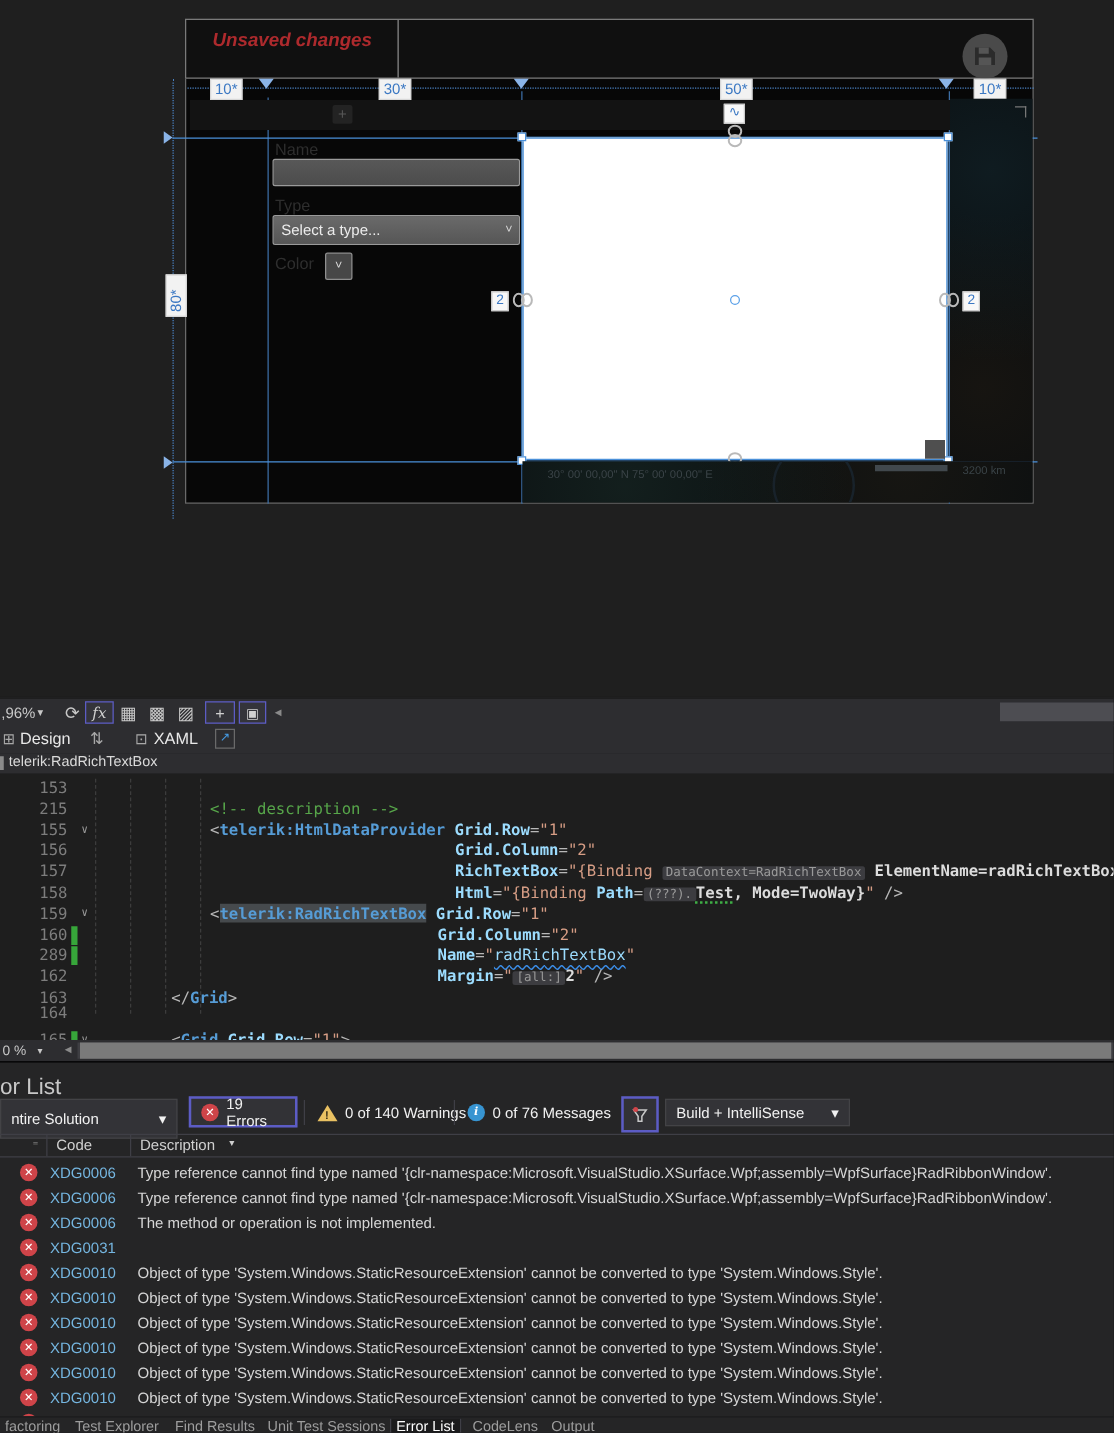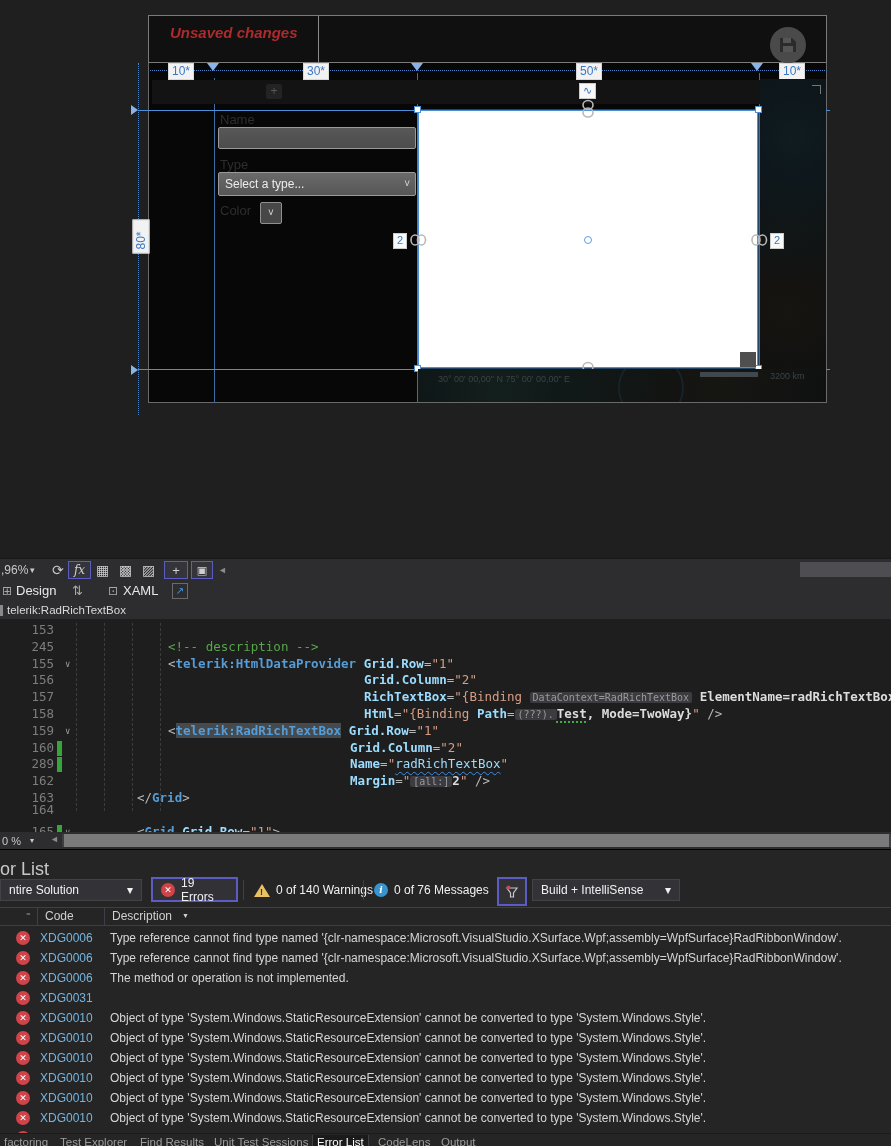--- a/index.html
+++ b/index.html
@@ -209,21 +209,21 @@
   <span class="abs" style="left:7px;top:0;">telerik:RadRichTextBox</span>
 </div>
 
 <div class="abs" id="code-editor">
   <div class="iguide" style="left:76px;"></div>
   <div class="iguide" style="left:104px;"></div>
   <div class="iguide" style="left:132px;"></div>
   <div class="iguide" style="left:160px;"></div>
   <div id="code-lines">
       <div class="code-line" style="top: 3px;"><span class="ln">153</span><span style="position: absolute; left: 168px;"></span></div>
-      <div class="code-line" style="top: 19.8px;"><span class="ln">245</span><span style="position: absolute; left: 168px;"><span class="ctoken-comment">&lt;!-- description --&gt;</span></span></div>
+      <div class="code-line" style="top: 19.8px;"><span class="ln">215</span><span style="position: absolute; left: 168px;"><span class="ctoken-comment">&lt;!-- description --&gt;</span></span></div>
       <div class="code-line" style="top: 36.6px;"><span class="ln">155</span><span class="fold">∨</span><span style="position: absolute; left: 168px;"><span class="ctoken-delim">&lt;</span><span class="ctoken-tag">telerik:HtmlDataProvider</span><span class="ctoken-plain"> </span><span class="ctoken-attr">Grid.Row</span><span class="ctoken-delim">=</span><span class="ctoken-str">"1"</span></span></div>
       <div class="code-line" style="top: 53.4px;"><span class="ln">156</span><span style="position: absolute; left: 364px;"><span class="ctoken-attr">Grid.Column</span><span class="ctoken-delim">=</span><span class="ctoken-str">"2"</span></span></div>
       <div class="code-line" style="top: 70.2px;"><span class="ln">157</span><span style="position: absolute; left: 364px;"><span class="ctoken-attr">RichTextBox</span><span class="ctoken-delim">=</span><span class="ctoken-str">"{Binding</span><span class="ctoken-plain"> </span><span class="ctoken-hint">DataContext=RadRichTextBox</span><span class="ctoken-plain"> ElementName=radRichTextBox</span></span></div>
       <div class="code-line" style="top: 87px;"><span class="ln">158</span><span style="position: absolute; left: 364px;"><span class="ctoken-attr">Html</span><span class="ctoken-delim">=</span><span class="ctoken-str">"{Binding</span><span class="ctoken-plain"> </span><span class="ctoken-attr">Path</span><span class="ctoken-delim">=</span><span class="ctoken-hint">(???).</span><span class="ctoken-squiggle-green">Test</span><span class="ctoken-plain">, Mode=TwoWay}</span><span class="ctoken-str">"</span><span class="ctoken-delim"> /&gt;</span></span></div>
       <div class="code-line" style="top: 103.8px;"><span class="ln">159</span><span class="fold">∨</span><span style="position: absolute; left: 168px;"><span class="ctoken-delim">&lt;</span><span class="ctoken-tag-hl">telerik:RadRichTextBox</span><span class="ctoken-plain"> </span><span class="ctoken-attr">Grid.Row</span><span class="ctoken-delim">=</span><span class="ctoken-str">"1"</span></span></div>
       <div class="code-line" style="top: 120.6px;"><span class="ln">160</span><span class="chg"></span><span style="position: absolute; left: 350px;"><span class="ctoken-attr">Grid.Column</span><span class="ctoken-delim">=</span><span class="ctoken-str">"2"</span></span></div>
       <div class="code-line" style="top: 137.4px;"><span class="ln">289</span><span class="chg"></span><span style="position: absolute; left: 350px;"><span class="ctoken-attr">Name</span><span class="ctoken-delim">=</span><span class="ctoken-str">"</span><span class="ctoken-squiggle-blue">radRichTextBox</span><span class="ctoken-str">"</span></span></div>
       <div class="code-line" style="top: 154.2px;"><span class="ln">162</span><span style="position: absolute; left: 350px;"><span class="ctoken-attr">Margin</span><span class="ctoken-delim">=</span><span class="ctoken-str">"</span><span class="ctoken-hint">[all:]</span><span class="ctoken-plain">2</span><span class="ctoken-str">"</span><span class="ctoken-delim"> /&gt;</span></span></div>
       <div class="code-line" style="top: 171px;"><span class="ln">163</span><span style="position: absolute; left: 137px;"><span class="ctoken-delim">&lt;/</span><span class="ctoken-tag">Grid</span><span class="ctoken-delim">&gt;</span></span></div>
       <div class="code-line" style="top: 183px;"><span class="ln">164</span><span style="position: absolute; left: 137px;"></span></div>
@@ -236,21 +236,21 @@
   <span class="abs tb-item" style="left:30px;top:-1px;font-size:8px;">▾</span>
   <span class="abs" style="left:50px;top:2px;color:#8a8a8a;font-size:9px;">◄</span>
   <div class="abs" style="left:62px;top:2px;width:829px;height:13px;background:#3e3e42;">
     <div class="abs" style="left:2px;top:0;width:825px;height:13px;background:#7a7a7a;"></div>
   </div>
 </div>
 
 <div class="abs" id="error-panel">
   <span class="abs panel-title" style="left:0;top:9px;">or List</span>
 
-  <div class="abs combo" style="left:0;top:29px;width:142px;height:22px;">
+  <div class="abs combo" style="left:0;top:29px;width:142px;height:32px;">
     <span>ntire Solution</span>
     <span>▾</span>
   </div>
   <div class="abs err-btn" style="left:151px;top:27px;width:87px;height:25px;border:2px solid #5c5cc5;background:#323236;">
     <span class="circle-icon" style="background:#cf4449;">✕</span>
     <span>19 Errors</span>
   </div>
   <div class="abs" style="left:243px;top:30px;width:1px;height:20px;background:#3f3f46;"></div>
   <div class="abs err-btn" style="left:246px;top:28px;height:24px;">
     <span class="tri-warn">

